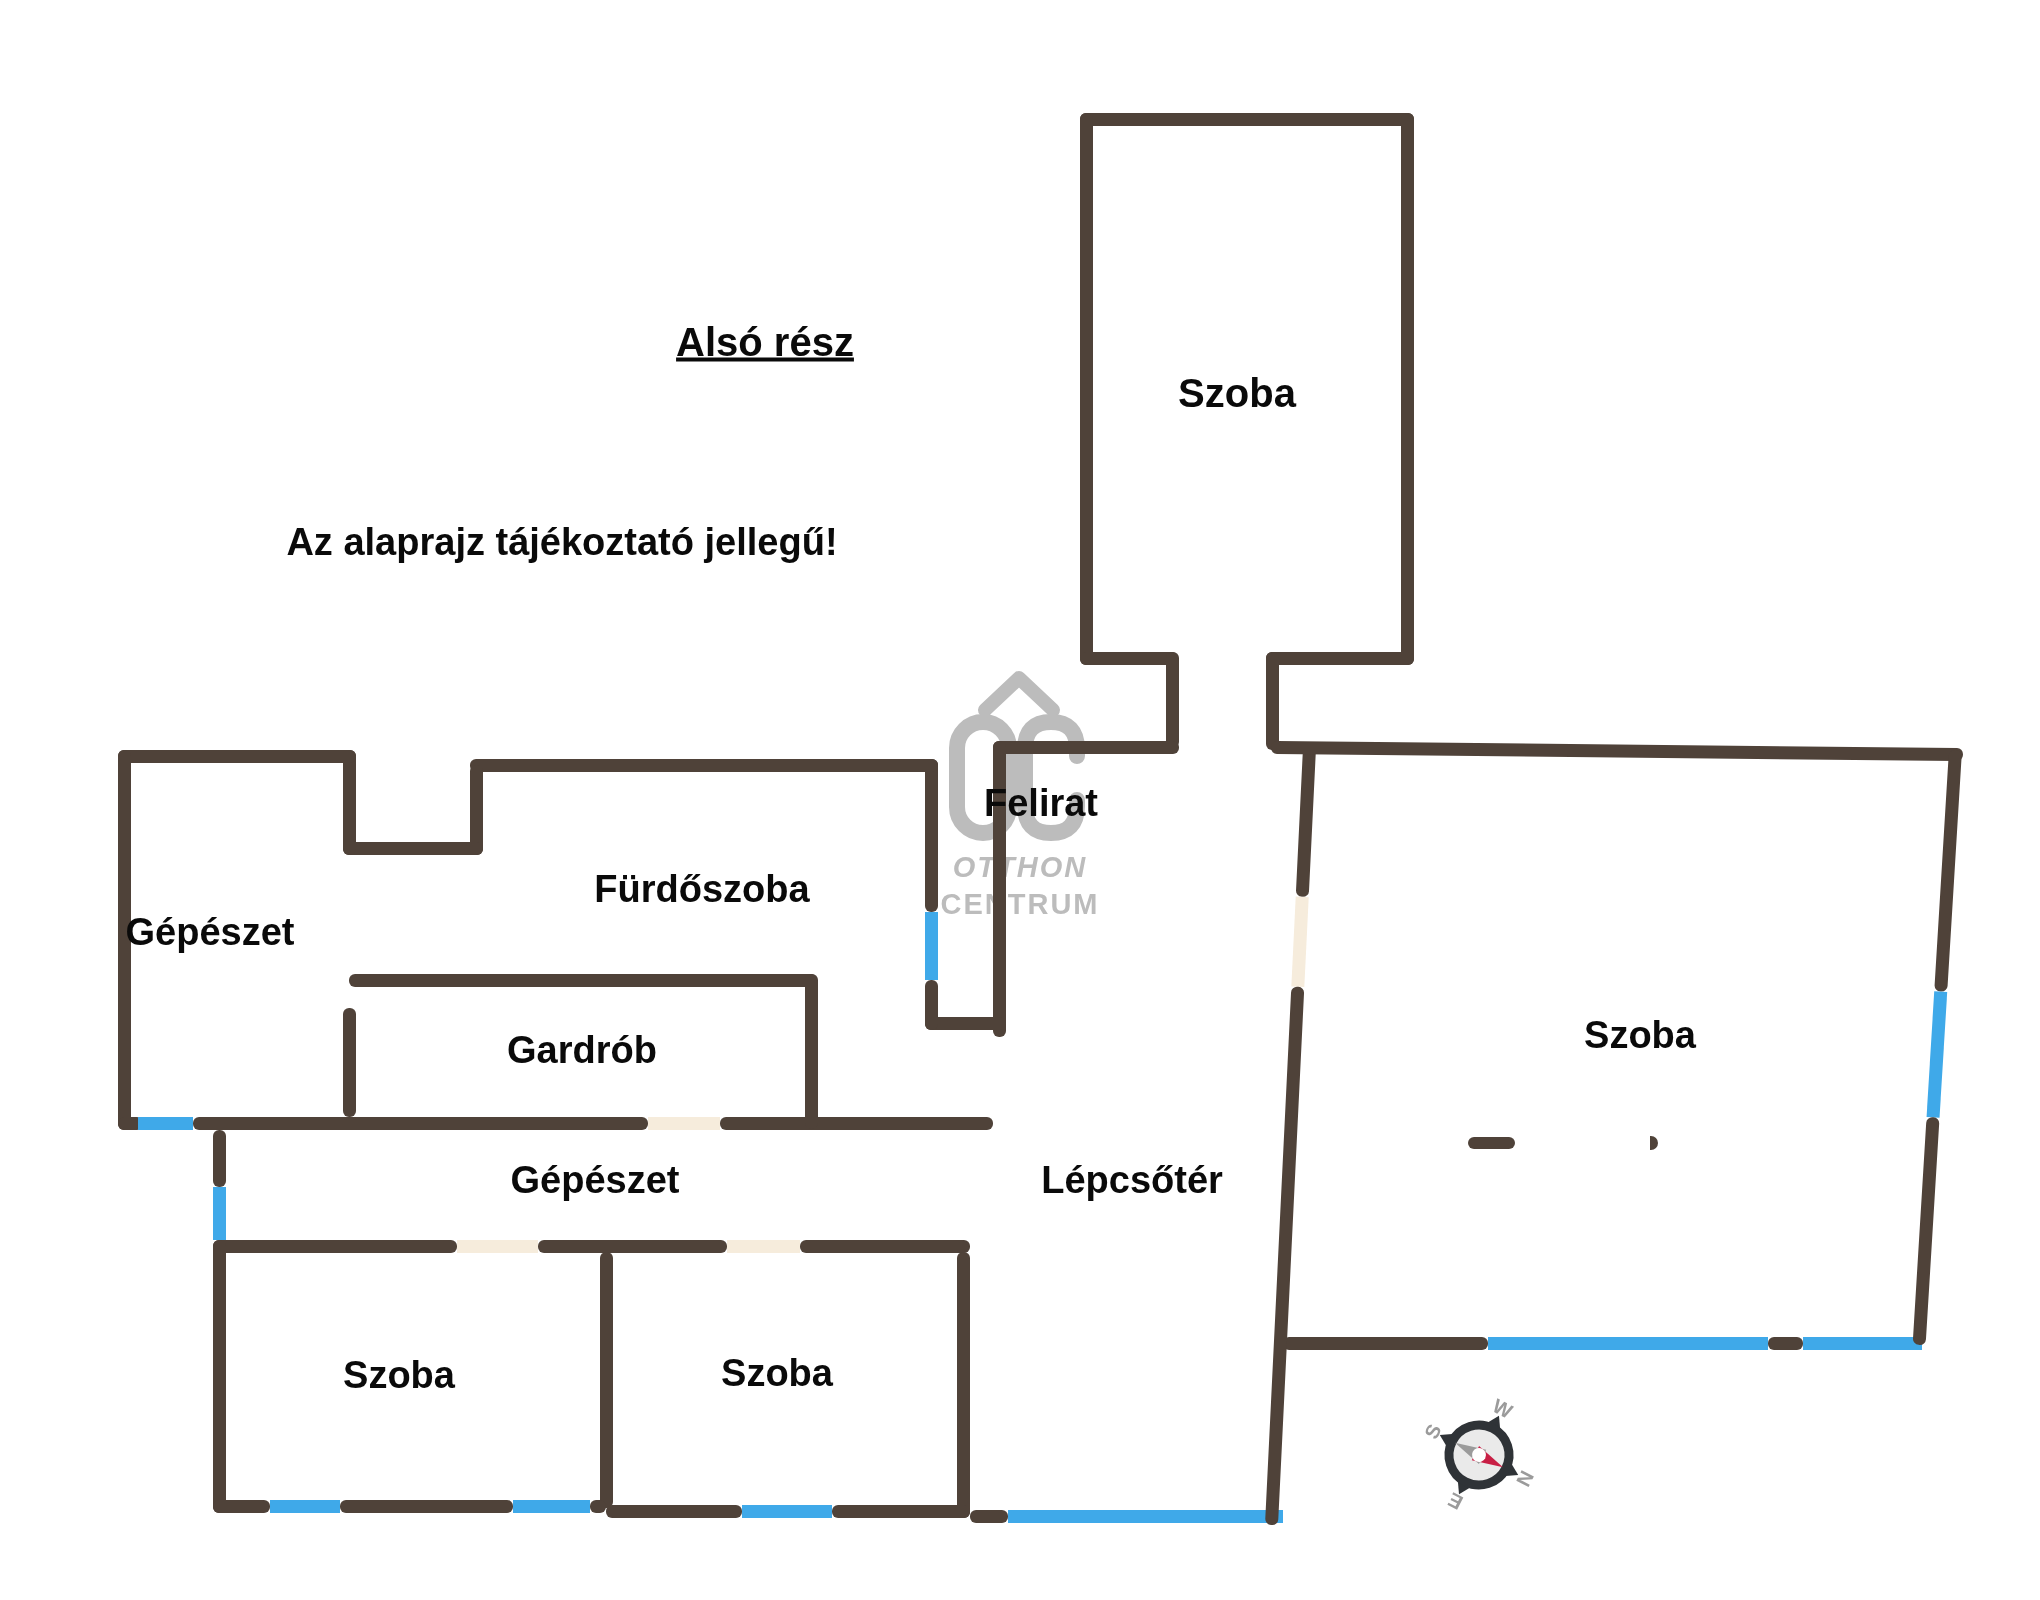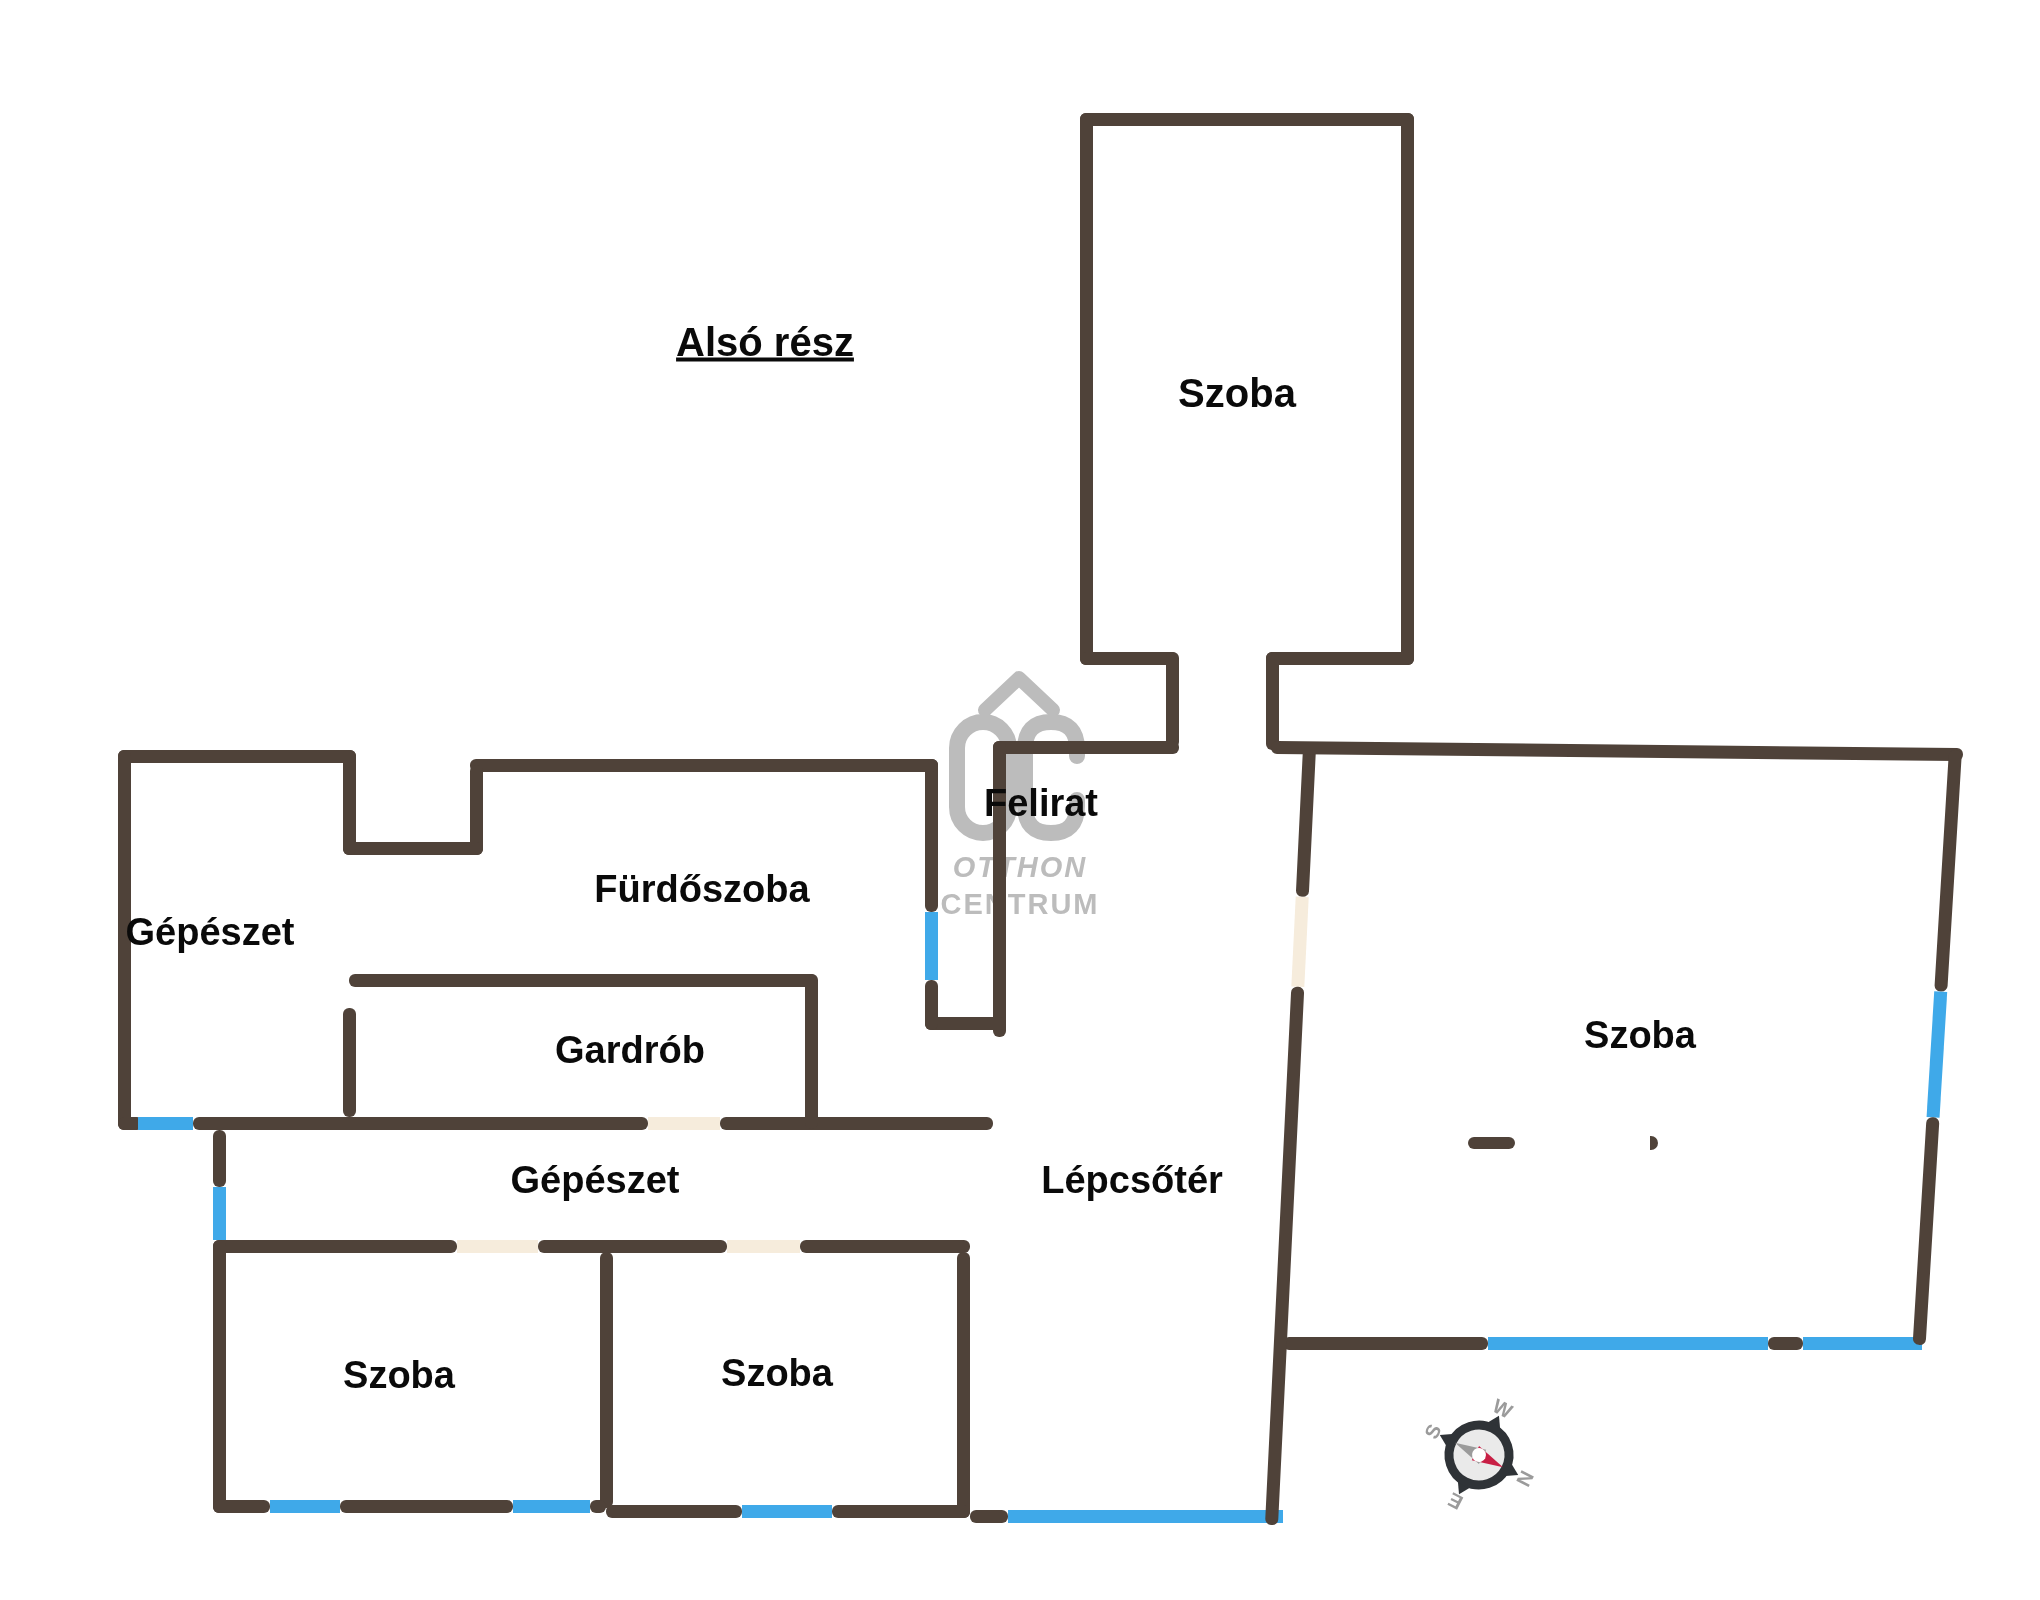--- a/index.html
+++ b/index.html
@@ -118,25 +118,26 @@
       <div class="tilt-wrap tilt-h" style="left: 1271px; top: 741px; width: 692px; height: 13px; transform: rotate(0.58deg); transform-origin: 0px 50%;">
         <div class="tseg tseg-wall" style="height: 100%; width: 692px;"></div>
       </div>
       <div class="tilt-wrap tilt-v" style="left: 1949px; top: 750px; width: 13px; height: 596px; transform: rotate(3.5deg); transform-origin: 50% 0px;">
         <div class="tseg tseg-wall" style="width: 100%; height: 242px;"></div>
         <div class="tseg tseg-window" style="width: 100%; height: 126px;"></div>
         <div class="tseg tseg-wall" style="width: 100%; height: 228px;"></div>
       </div>
       <div class="arc-mark" style="left: 1650px; top: 1136px; width: 8px; height: 14px;"></div>
       <div class="plan-label" style="left: 765px; top: 342px; font-size: 40px; text-decoration: underline;">Alsó rész</div>
+      <div class="plan-label" style="left: 562px; top: 542px; font-size: 38px;">Az alaprajz tájékoztató jellegű!</div>
       <div class="plan-label" style="left: 1237px; top: 393px; font-size: 40px;">Szoba</div>
       <div class="plan-label" style="left: 1041px; top: 803px; font-size: 38px;">Felirat</div>
       <div class="plan-label" style="left: 210px; top: 932px; font-size: 38px;">Gépészet</div>
       <div class="plan-label" style="left: 702px; top: 889px; font-size: 38px;">Fürdőszoba</div>
-      <div class="plan-label" style="left: 582px; top: 1050px; font-size: 38px; margin-left: 48px;">Gardrób</div>
+      <div class="plan-label" style="left: 582px; top: 1050px; font-size: 38px;">Gardrób</div>
       <div class="plan-label" style="left: 595px; top: 1180px; font-size: 38px;">Gépészet</div>
       <div class="plan-label" style="left: 1125px; top: 1180px; font-size: 38px; margin-left: 7px;">Lépcsőtér</div>
       <div class="plan-label" style="left: 399px; top: 1375px; font-size: 38px;">Szoba</div>
       <div class="plan-label" style="left: 777px; top: 1373px; font-size: 38px;">Szoba</div>
       <div class="plan-label" style="left: 1640px; top: 1035px; font-size: 38px;">Szoba</div>
     </div>
 
   <svg id="compass" viewBox="0 0 160 160">
     <g transform="translate(80,80) rotate(117)">
       <polygon points="0,-44 10,-28 -10,-28" fill="#2f3337"></polygon>

